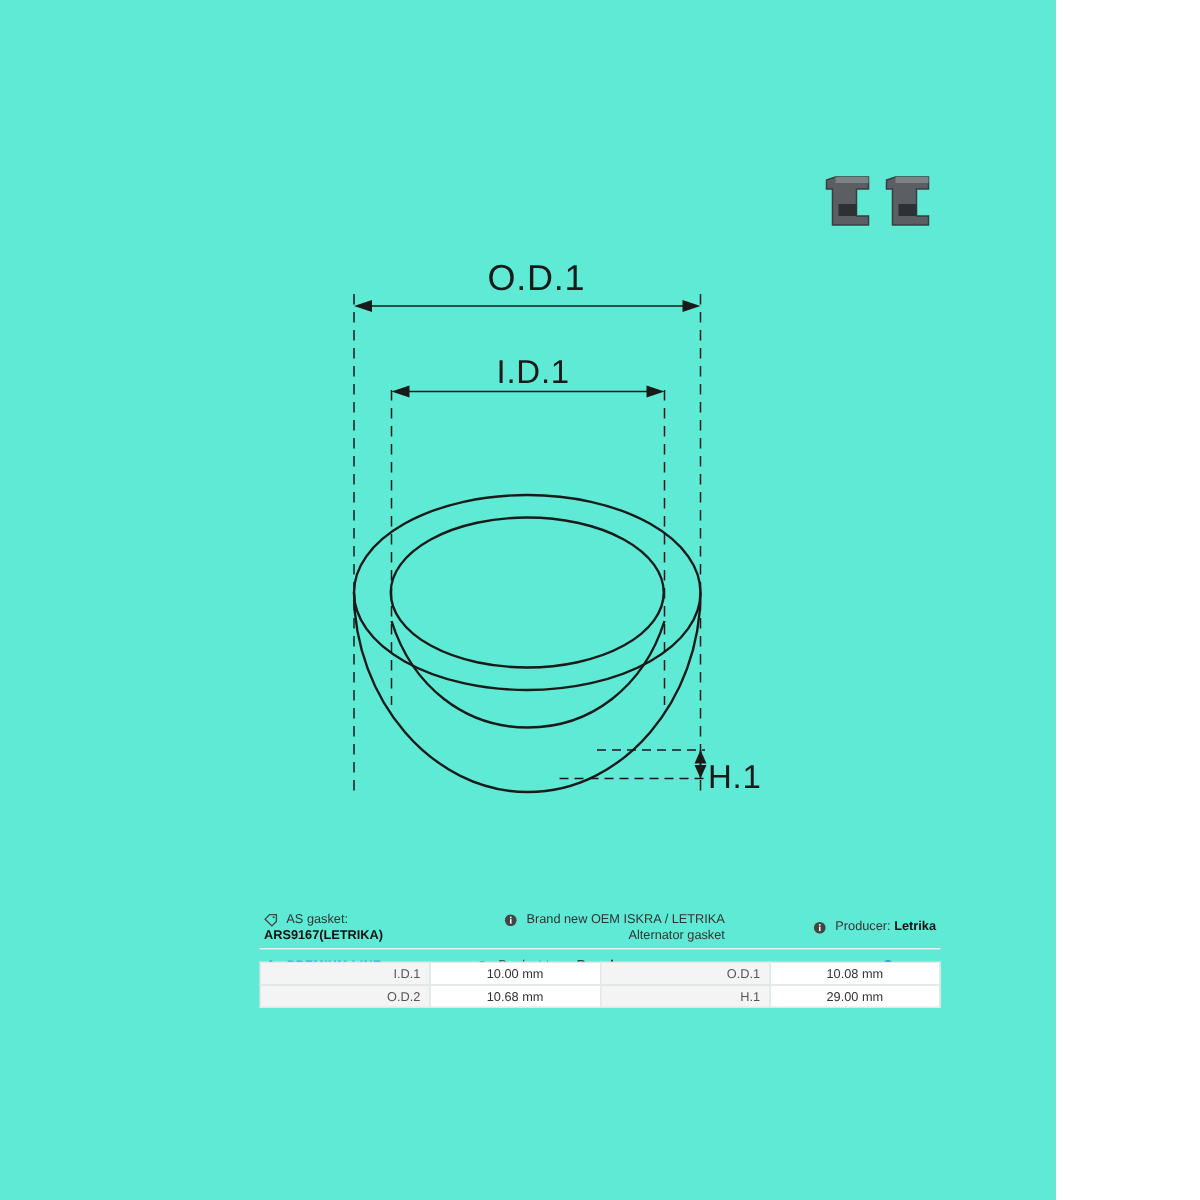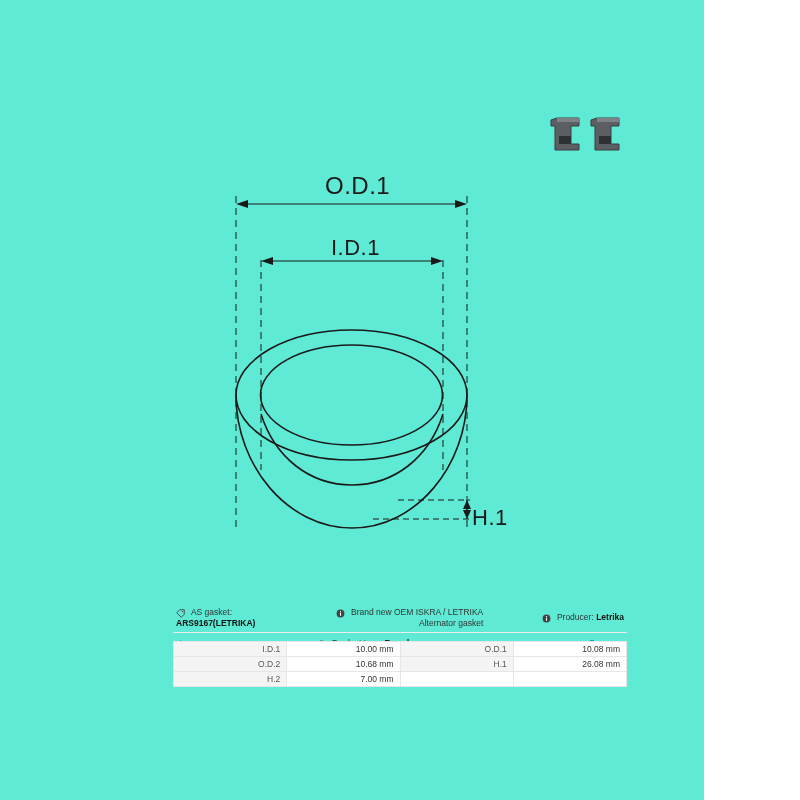--- a/index.html
+++ b/index.html
@@ -108,21 +108,21 @@
     padding: 0 6px;
   }
   #spec td.k {
     width: 25%;
     text-align: right;
     background: #f4f4f4;
     color: #555;
   }
   #spec td.v {
     width: 25%;
-    text-align: right;
+    text-align: center;
     background: #ffffff;
     color: #333;
   }
   #spec td.empty { background: #ffffff; border-color: #e6e6e6; }
 </style>
 </head>
 <body>
 
 <div id="page">
 
@@ -265,24 +265,18 @@
         <tr>
       <td class="k">I.D.1</td>
       <td class="v">10.00 mm</td>
       <td class="k">O.D.1</td>
       <td class="v">10.08 mm</td>
     </tr>
     <tr>
       <td class="k">O.D.2</td>
       <td class="v">10.68 mm</td>
       <td class="k">H.1</td>
-      <td class="v">26.08 mm</td>
-    </tr>
-    <tr>
-      <td class="k">H.2</td>
-      <td class="v">7.00 mm</td>
-      <td class="empty"></td>
-      <td class="empty"></td>
+      <td class="v">29.00 mm</td>
     </tr>
   </tbody>
     </table>
 
 </div>
 
 </body></html>

